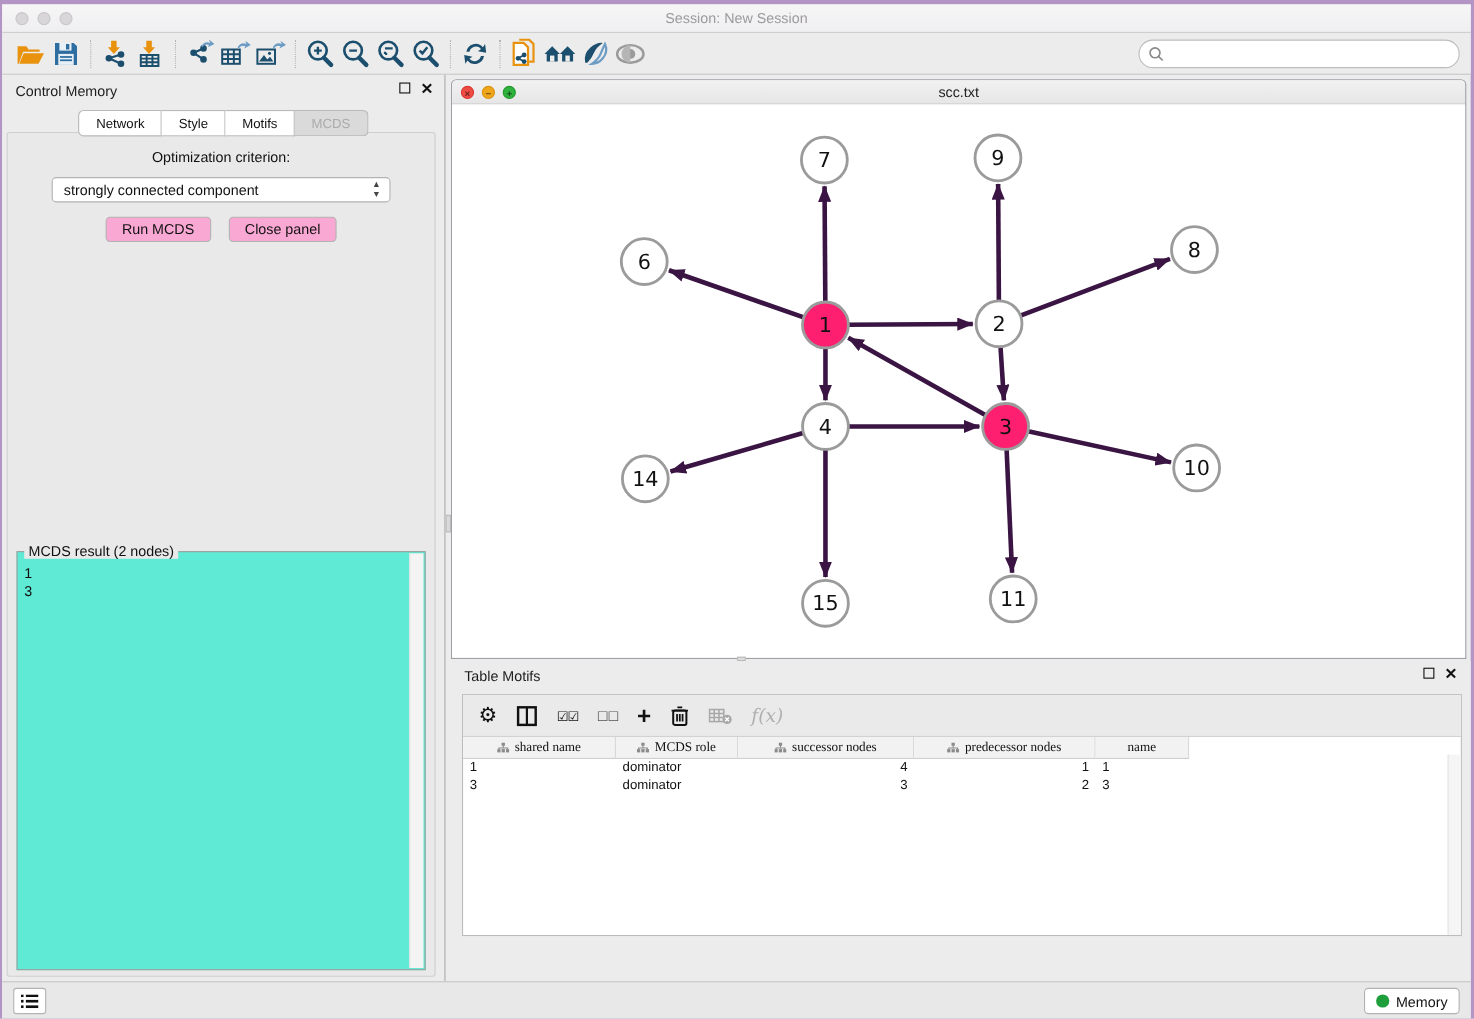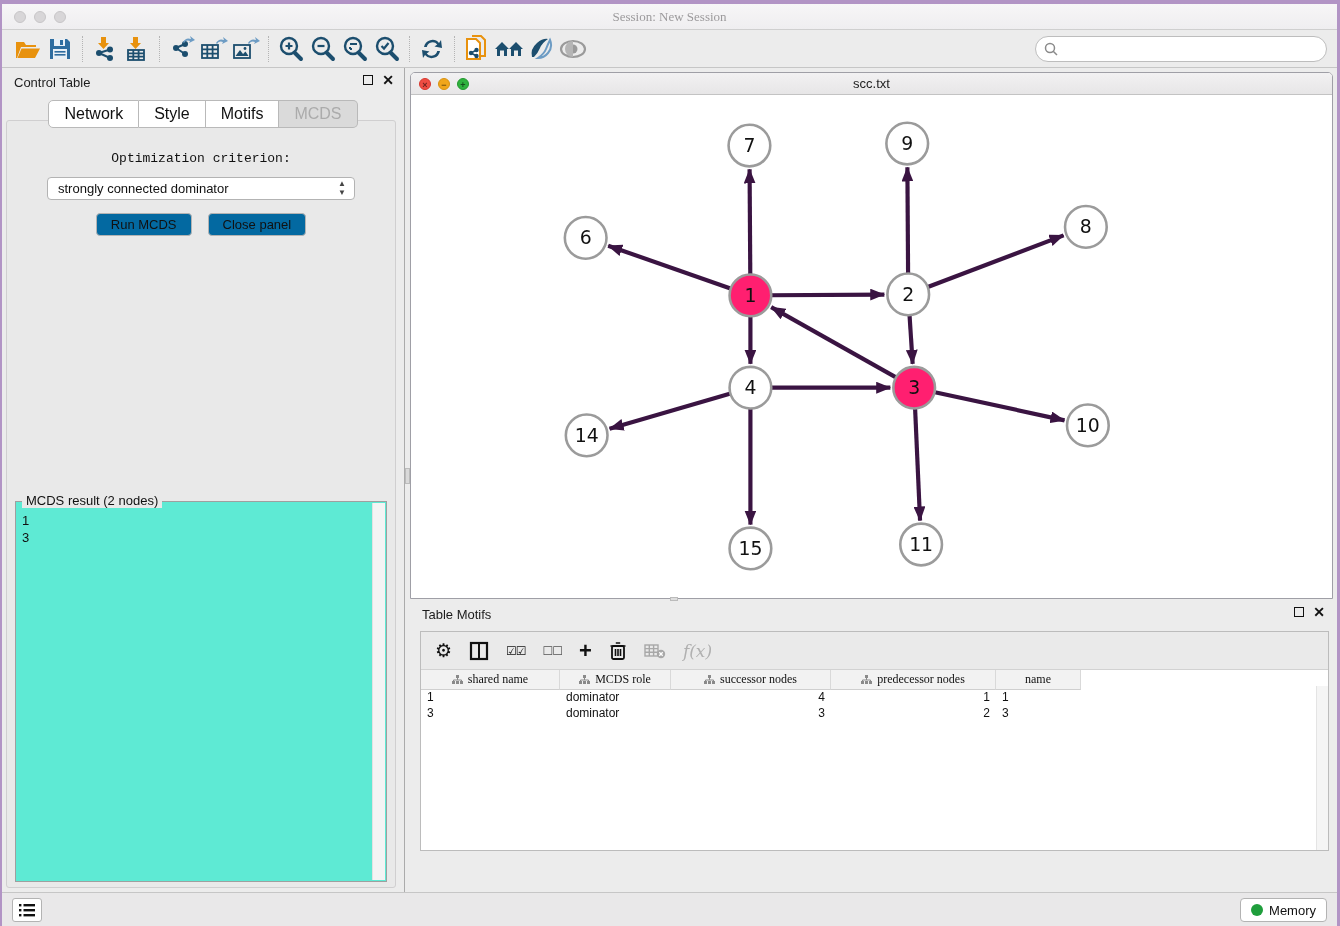--- a/index.html
+++ b/index.html
@@ -4,21 +4,21 @@
 <style>
   * { margin:0; padding:0; box-sizing:border-box; }
   html,body { width:1340px; height:926px; }
   body { font-family:"Liberation Sans", sans-serif; background:#b294c5; position:relative; overflow:hidden; }
   .app { position:absolute; left:2px; top:4px; right:3px; bottom:0; background:#ececec; }
 
   
   .titlebar { height:26px; background:linear-gradient(#f7f6f7,#efeef0); border-bottom:1px solid #cfcfcf; position:relative; }
   .tl-dots { position:absolute; left:12px; top:7px; display:flex; gap:8px; }
   .tl-dot { width:12px; height:12px; border-radius:50%; background:#d8d6d8; border:1px solid #c8c6c8; }
-  .win-title { text-align:center; line-height:26px; font-size:13px; color:#9c9a9c;font-family:Liberation Serif, serif; }
+  .win-title { text-align:center; line-height:26px; font-size:13px; color:#9c9a9c; }
 
   
   .toolbar { height:38px; background:#ececec; border-bottom:1px solid #c6c6c6; display:flex; align-items:center; padding:0 10px; }
   .tb-btn { width:32px; height:30px; display:flex; align-items:center; justify-content:center; border-radius:4px; }
   .tb-sep { width:1px; height:26px; margin:0 6px; border-left:1px dotted #b4b4b4; }
   .search-wrap { margin-left:auto; position:relative; }
   .search-input { width:292px; height:26px; border:1px solid #bdbdbd; border-radius:13px; background:#fff; padding:0 10px 0 28px; font-size:13px; outline:none; }
   .search-mag { position:absolute; left:9px; top:6px; }
 
   
@@ -26,28 +26,28 @@
 
   
   .control-panel { position:absolute; left:0; top:0; bottom:0; width:402px; background:#ececec; }
   .panel-head { height:26px; position:relative; }
   .panel-title { position:absolute; left:12px; top:7px; font-size:13px; color:#1c1c1c; }
   .panel-icons { position:absolute; right:10px; top:7px; display:flex; gap:9px; align-items:center; }
   .float-ic { width:10px; height:10px; border:1.6px solid #111; display:inline-block; }
   .close-ic { font-size:14px; font-weight:bold; color:#111; line-height:10px; }
   .cp-body { position:absolute; left:4px; right:8px; top:52px; bottom:4px; background:#e9e9e9; border:1px solid #d0cfd0; border-radius:3px; }
   .cp-tabs { position:absolute; top:32px; left:0; width:100%; display:flex; justify-content:center; z-index:2; }
-  .cp-tab { background:#fff; border:1px solid #b9b9b9; border-left:none; padding:4px 15px; font-size:16px; color:#111; }
+  .cp-tab { background:#fff; border:1px solid #b9b9b9; border-left:none; padding:4px 15px; font-size:12px; color:#111; }
   .cp-tab:first-child { border-left:1px solid #b9b9b9; border-radius:5px 0 0 5px; }
   .cp-tab.sel { background:#dadada; color:#ababab; border-radius:0 5px 5px 0; }
-  .opt-label { text-align:center; margin-top:30px; font-size:13px; color:#111;font-family:Liberation Mono, monospace; }
+  .opt-label { text-align:center; margin-top:14px; font-size:13px; color:#111; }
   .combo { position:relative; margin:11px auto 0; width:308px; height:23px; background:#fff; border:1px solid #b3b3b3; border-radius:4px; font-size:13px; line-height:21px; padding-left:10px; color:#111; }
   .combo-arrows { position:absolute; right:8px; top:1px; display:flex; flex-direction:column; line-height:9px; font-size:8px; color:#444; }
   .btn-row { display:flex; justify-content:center; gap:16px; margin-top:13px; }
-  .btn { background:#0369a1; border:1px solid #b3b3b3; border-radius:4px; font-size:13px; padding:3px 14px; color:#111; }
+  .btn { background:#f9a8d4; border:1px solid #b3b3b3; border-radius:4px; font-size:13px; padding:3px 14px; color:#111; }
   .result-box { position:absolute; left:8px; right:8px; top:380px; bottom:5px; border:1px solid #9f9f9f; background:#5eead4; }
   .result-legend { position:absolute; left:6px; top:-9px; background:#e9e9e9; padding:0 4px; font-size:13px; color:#111; }
   .result-area { position:absolute; inset:10px 14px 2px 6px; font-size:13px; color:#111; line-height:17px; }
   .result-scroll { position:absolute; right:1px; top:1px; bottom:1px; width:13px; background:#f4f4f4; border-left:1px solid #e2e2e2; }
 
   
   .vsplit { position:absolute; left:402px; top:0; bottom:0; width:6px; background:#ececec; border-left:1px solid #ababab; }
   .vsplit-handle { position:absolute; top:400px; left:0px; width:5px; height:16px; background:#d9d9d9; border:1px solid #bbb; }
 
   
@@ -246,36 +246,36 @@
           </svg>
       </span>
       <input class="search-input" placeholder="" style="">
     </div>
   </div>
 
   <div class="content">
 
     <div class="control-panel">
       <div class="panel-head">
-        <span class="panel-title">Control Table</span>
+        <span class="panel-title">Control Memory</span>
         <span class="panel-icons">
           <span class="float-ic"></span>
           <span class="close-ic">✕</span>
         </span>
       </div>
       <div class="cp-tabs">
         <span class="cp-tab">Network</span>
         <span class="cp-tab">Style</span>
         <span class="cp-tab">Motifs</span>
         <span class="cp-tab sel">MCDS</span>
       </div>
       <div class="cp-body">
         <div class="opt-label">Optimization criterion:</div>
         <div class="combo">
-          <span>strongly connected dominator</span>
+          <span>strongly connected component</span>
           <span class="combo-arrows">
               <span>▲</span>
               <span>▼</span>
             </span>
         </div>
         <div class="btn-row">
           <button class="btn">Run MCDS</button>
           <button class="btn">Close panel</button>
         </div>
         <div class="result-box">

